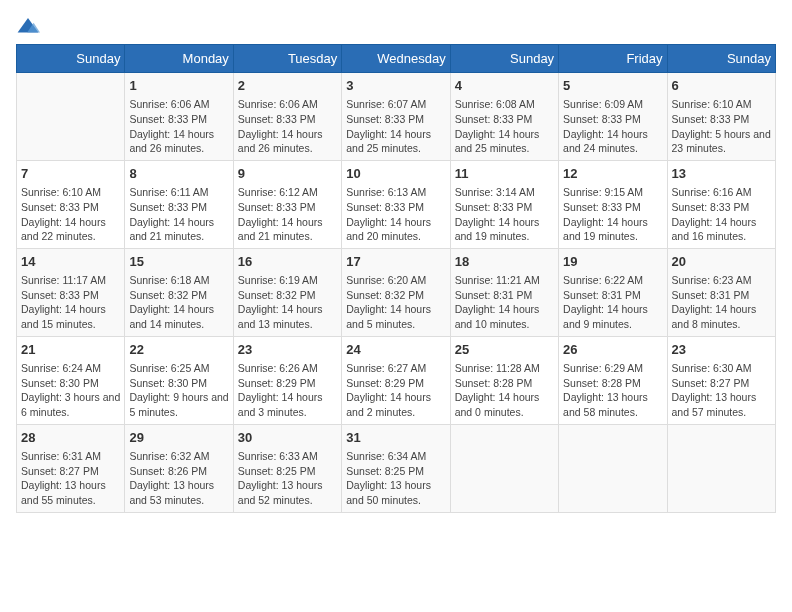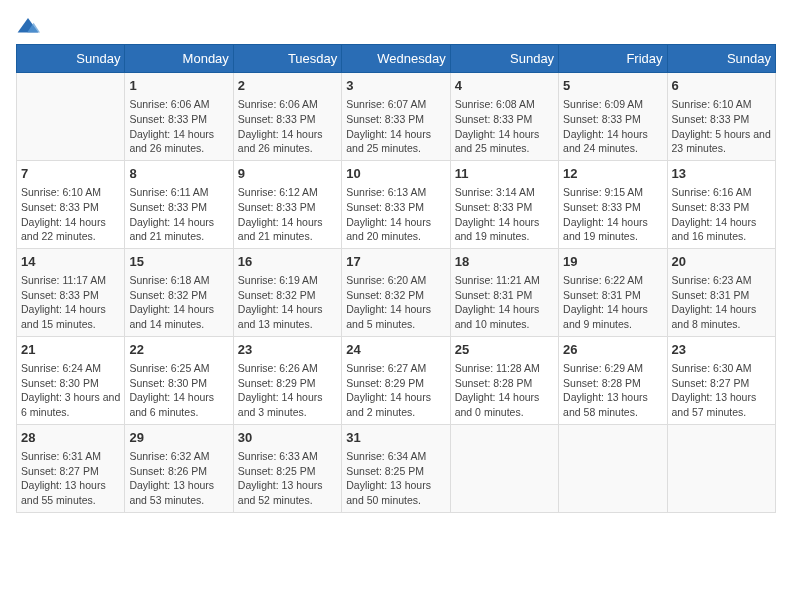--- a/index.html
+++ b/index.html
@@ -242,21 +242,21 @@
         <td>
           <span class="day-number">21</span>
           <span class="day-detail">Sunrise: 6:24 AM</span>
           <span class="day-detail">Sunset: 8:30 PM</span>
           <span class="day-detail">Daylight: 3 hours and 6 minutes.</span>
         </td>
         <td>
           <span class="day-number">22</span>
           <span class="day-detail">Sunrise: 6:25 AM</span>
           <span class="day-detail">Sunset: 8:30 PM</span>
-          <span class="day-detail">Daylight: 14 hours and 6 minutes.</span>
+          <span class="day-detail">Daylight: 9 hours and 5 minutes.</span>
         </td>
         <td>
           <span class="day-number">23</span>
           <span class="day-detail">Sunrise: 6:26 AM</span>
           <span class="day-detail">Sunset: 8:29 PM</span>
           <span class="day-detail">Daylight: 14 hours and 3 minutes.</span>
         </td>
         <td>
           <span class="day-number">24</span>
           <span class="day-detail">Sunrise: 6:27 AM</span>

